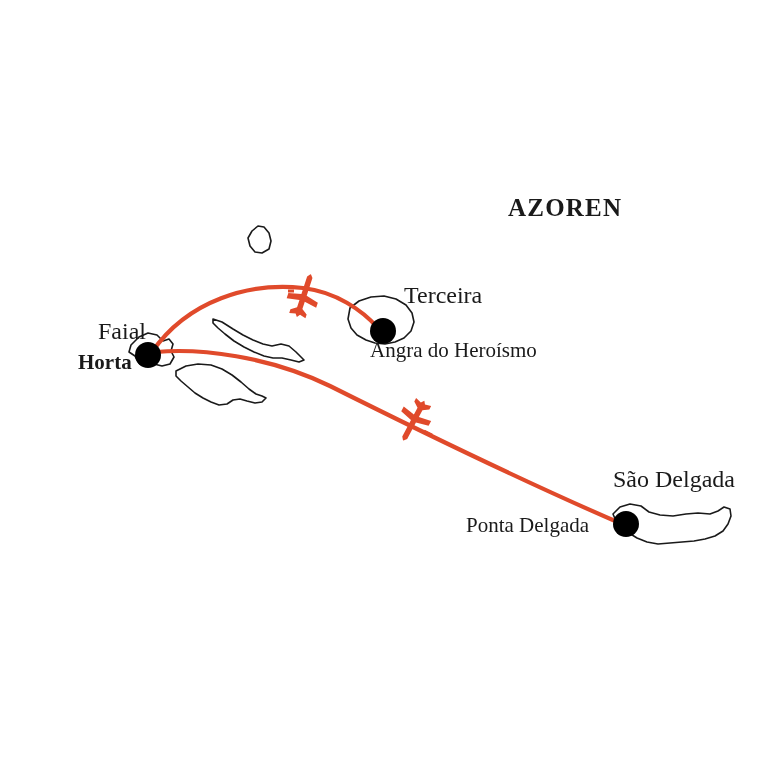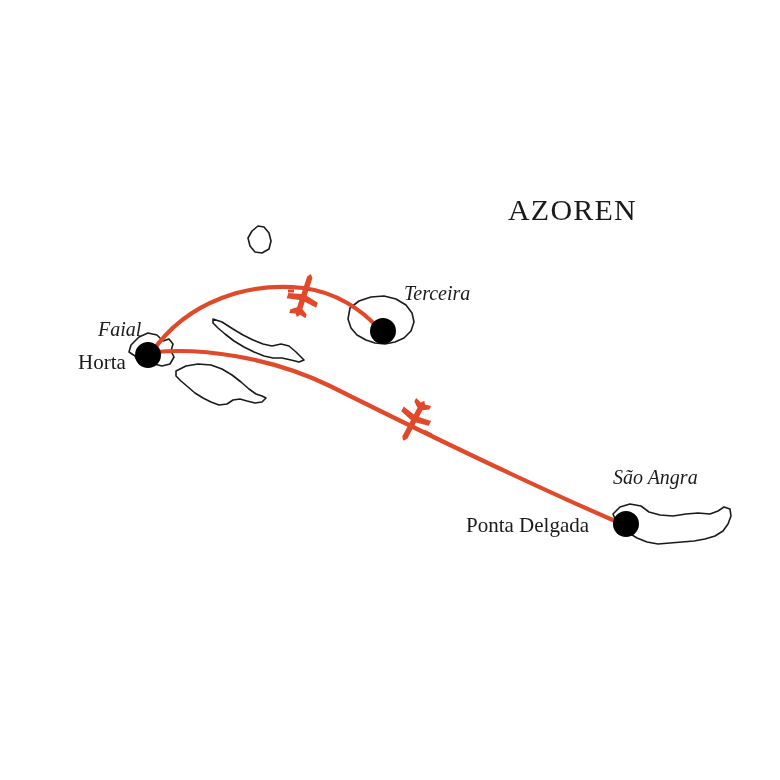--- a/index.html
+++ b/index.html
@@ -23,36 +23,35 @@
     height: 780px;
   }
   .map-label {
     position: absolute;
     color: #1a1a1a;
     white-space: nowrap;
     font-family: "Liberation Serif", "DejaVu Serif", serif;
     line-height: 1;
   }
   .label-region {
-    font-size: 30px;
-    font-weight: normal;
+    font-size: 25px;
+    font-weight: bold;
     letter-spacing: 1.2px;
   }
   .label-island {
-    font-size: 20px;
-    font-style: italic;
+    font-size: 24px;
   }
   .label-city {
     font-size: 21px;
   }
   #label-azoren { left: 508px; top: 195px; }
   #label-terceira { left: 404px; top: 283px; }
   #label-angra { left: 370px; top: 340px; }
   #label-faial { left: 91px; top: 319px; margin-left: 7px; }
-  #label-horta { left: 78px; top: 352px; }
+  #label-horta { left: 78px; top: 352px; font-weight: bold; }
   #label-saomiguel { left: 613px; top: 467px; }
   #label-pontadelgada { left: 466px; top: 515px; text-align: center; }
 </style>
 </head>
 <body>
 
 <div id="map-root">
 
   <svg id="map-svg" viewBox="0 0 780 780">
 
@@ -105,22 +104,23 @@
       <circle cx="148" cy="355" r="13"></circle>
       <circle cx="383" cy="331" r="13"></circle>
       <circle cx="626" cy="524" r="13"></circle>
     </g>
   </svg>
 
   <div class="map-label label-region" id="label-azoren">AZOREN</div>
 
   <div class="map-label label-island" id="label-terceira">Terceira</div>
 
+  <div class="map-label label-city" id="label-angra">Angra do Heroísmo</div>
 
   <div class="map-label label-island" id="label-faial">Faial</div>
 
   <div class="map-label label-city" id="label-horta">Horta</div>
 
-  <div class="map-label label-island" id="label-saomiguel">São Angra</div>
+  <div class="map-label label-island" id="label-saomiguel">São Delgada</div>
 
   <div class="map-label label-city" id="label-pontadelgada">Ponta Delgada</div>
 
 </div>
 
 </body></html>

